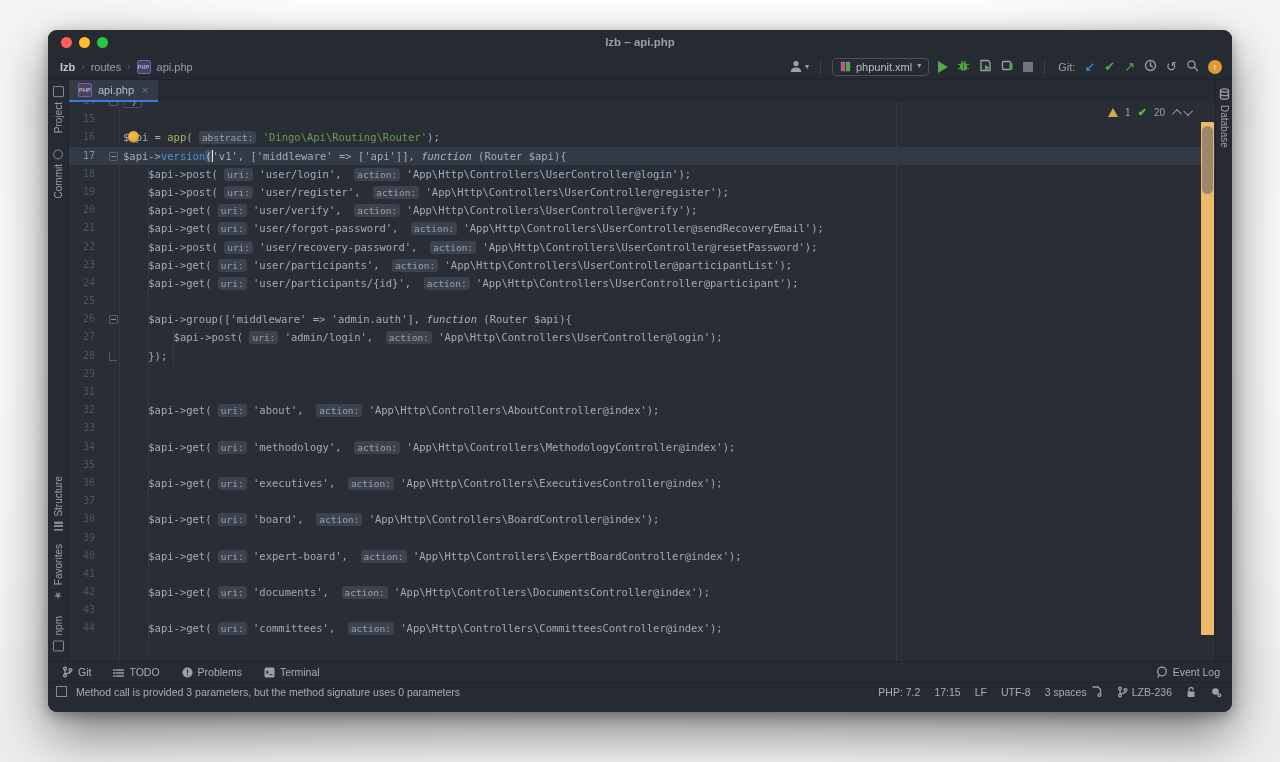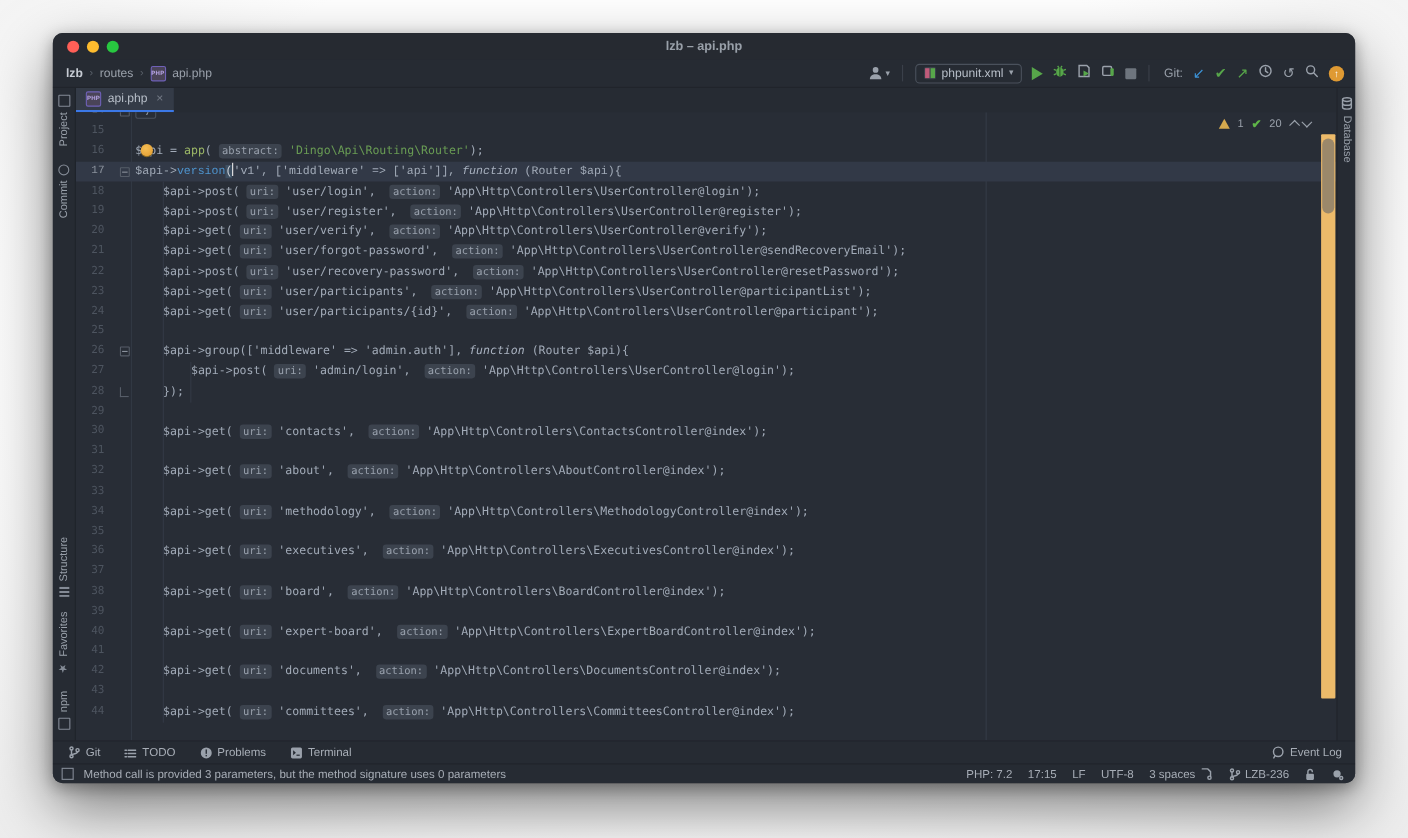--- a/index.html
+++ b/index.html
@@ -60,21 +60,21 @@
   .tab-close{color:#717884;font-size:11px;margin-left:2px;}
   
   .editor{flex:1;position:relative;background:#282D36;overflow:hidden;
           font-family:"DejaVu Sans Mono",monospace;font-size:10.5px;}
   .gutter-border{position:absolute;left:50px;top:0;bottom:0;width:1px;background:#313843;}
   .margin-guide{position:absolute;left:827px;top:0;bottom:0;width:1px;background:#343B46;}
   .indent-guide{position:absolute;left:79px;top:63px;height:492px;width:1px;background:#323945;}
   .indent-guide.g2{left:104px;top:227px;height:37px;}
   #code-lines{position:absolute;left:0;right:14px;top:-10px;}
   .code-line{position:relative;height:18.2px;line-height:18.2px;white-space:pre;}
-  .code-line.cur{background:#323947;margin-right:-14px;font-family:Liberation Mono, monospace;}
+  .code-line.cur{background:#323947;margin-right:-14px;}
   .ln{position:absolute;left:0;top:0;width:26px;text-align:right;color:#4D545F;font-size:10px;}
   .code-line.cur .ln{color:#8A919C;}
   .code-text{display:inline-block;padding-left:54px;}
   .tok-pl{color:#A2ABB8;} .tok-strg{color:#699C54;} .tok-meth{color:#4E94CE;} .tok-func{color:#9CB867;}
   .tok-kw{color:#A9B2C0;font-style:italic;}
   .tok-inlay{background:#3C434E;color:#99A1AD;border-radius:3px;padding:1px 3px;font-size:9.5px;}
   .tok-brk{background:#3E5063;color:#CDD2D9;}
   .tok-caret{display:inline-block;width:0;border-left:1.5px solid #ECECEC;height:12px;vertical-align:-2px;}
   .tok-fold{border:1px solid #4A515C;border-radius:2px;padding:0 2px;color:#9AA1AB;}
   .fold-m{position:absolute;left:40px;top:5px;width:7px;height:7px;}
@@ -93,21 +93,21 @@
             border-bottom:9px solid var(--warning-yellow);position:relative;}
   .ok-check{color:#5FB548;font-size:11px;font-weight:bold;}
   .chev{width:6px;height:6px;border-right:1.5px solid #9AA1AB;border-top:1.5px solid #9AA1AB;display:inline-block;}
   .chev.up{transform:rotate(-45deg) translateY(2px);} .chev.down{transform:rotate(135deg) translateY(2px);}
   
   .bottombar{height:20px;flex:none;display:flex;align-items:center;justify-content:space-between;
              background:#262B33;border-top:1px solid #20242B;padding:0 12px 0 14px;font-size:10.5px;color:#A7ADB6;}
   .bb-side{display:flex;align-items:center;gap:22px;}
   .bb-item{display:flex;align-items:flex-end;gap:5px;}
   .statusbar{height:17px;flex:none;display:flex;align-items:center;justify-content:space-between;
-             background:#262B33;border-top:1px solid #20242B;padding:0 10px 0 8px;font-size:10.5px;color:#A7ADB6;}
+             background:#262B33;border-top:1px solid #20242B;padding:0 10px 12px 8px;font-size:10.5px;color:#A7ADB6;}
   .sb-left{display:flex;align-items:center;gap:9px;min-width:0;}
   .sb-sq{width:9px;height:9px;border:1.5px solid #848B96;display:inline-block;}
   .sb-right{display:flex;align-items:center;gap:14px;}
   .sb-item{display:flex;align-items:center;gap:4px;}
   svg .st{stroke:#9AA1AB;fill:none;stroke-width:1.3;stroke-linecap:round;}
   svg .fl{fill:#9AA1AB;}
 </style>
 </head>
 <body>
 
@@ -245,21 +245,20 @@
               <div class="code-line"><span class="ln">20</span><span class="code-text"><span class="tok-pl">    $api-&gt;get( </span><span class="tok-inlay">uri:</span><span class="tok-pl"> 'user/verify',  </span><span class="tok-inlay">action:</span><span class="tok-pl"> 'App\Http\Controllers\UserController@verify');</span></span></div>
               <div class="code-line"><span class="ln">21</span><span class="code-text"><span class="tok-pl">    $api-&gt;get( </span><span class="tok-inlay">uri:</span><span class="tok-pl"> 'user/forgot-password',  </span><span class="tok-inlay">action:</span><span class="tok-pl"> 'App\Http\Controllers\UserController@sendRecoveryEmail');</span></span></div>
               <div class="code-line"><span class="ln">22</span><span class="code-text"><span class="tok-pl">    $api-&gt;post( </span><span class="tok-inlay">uri:</span><span class="tok-pl"> 'user/recovery-password',  </span><span class="tok-inlay">action:</span><span class="tok-pl"> 'App\Http\Controllers\UserController@resetPassword');</span></span></div>
               <div class="code-line"><span class="ln">23</span><span class="code-text"><span class="tok-pl">    $api-&gt;get( </span><span class="tok-inlay">uri:</span><span class="tok-pl"> 'user/participants',  </span><span class="tok-inlay">action:</span><span class="tok-pl"> 'App\Http\Controllers\UserController@participantList');</span></span></div>
               <div class="code-line"><span class="ln">24</span><span class="code-text"><span class="tok-pl">    $api-&gt;get( </span><span class="tok-inlay">uri:</span><span class="tok-pl"> 'user/participants/{id}',  </span><span class="tok-inlay">action:</span><span class="tok-pl"> 'App\Http\Controllers\UserController@participant');</span></span></div>
               <div class="code-line"><span class="ln">25</span><span class="code-text"></span></div>
               <div class="code-line"><span class="ln">26</span><span class="fold-m open"></span><span class="code-text"><span class="tok-pl">    $api-&gt;group(['middleware' =&gt; 'admin.auth'], </span><span class="tok-kw">function</span><span class="tok-pl"> (Router $api){</span></span></div>
               <div class="code-line"><span class="ln">27</span><span class="code-text"><span class="tok-pl">        $api-&gt;post( </span><span class="tok-inlay">uri:</span><span class="tok-pl"> 'admin/login',  </span><span class="tok-inlay">action:</span><span class="tok-pl"> 'App\Http\Controllers\UserController@login');</span></span></div>
               <div class="code-line"><span class="ln">28</span><span class="fold-m close"></span><span class="code-text"><span class="tok-pl">    });</span></span></div>
               <div class="code-line"><span class="ln">29</span><span class="code-text"></span></div>
-              <div class="code-line"><span class="ln">30</span><span class="code-text"><span class="tok-pl">    $api-&gt;get( </span><span class="tok-inlay">uri:</span><span class="tok-pl"> 'contacts',  </span><span class="tok-inlay">action:</span><span class="tok-pl"> 'App\Http\Controllers\ContactsController@index');</span></span></div>
               <div class="code-line"><span class="ln">31</span><span class="code-text"></span></div>
               <div class="code-line"><span class="ln">32</span><span class="code-text"><span class="tok-pl">    $api-&gt;get( </span><span class="tok-inlay">uri:</span><span class="tok-pl"> 'about',  </span><span class="tok-inlay">action:</span><span class="tok-pl"> 'App\Http\Controllers\AboutController@index');</span></span></div>
               <div class="code-line"><span class="ln">33</span><span class="code-text"></span></div>
               <div class="code-line"><span class="ln">34</span><span class="code-text"><span class="tok-pl">    $api-&gt;get( </span><span class="tok-inlay">uri:</span><span class="tok-pl"> 'methodology',  </span><span class="tok-inlay">action:</span><span class="tok-pl"> 'App\Http\Controllers\MethodologyController@index');</span></span></div>
               <div class="code-line"><span class="ln">35</span><span class="code-text"></span></div>
               <div class="code-line"><span class="ln">36</span><span class="code-text"><span class="tok-pl">    $api-&gt;get( </span><span class="tok-inlay">uri:</span><span class="tok-pl"> 'executives',  </span><span class="tok-inlay">action:</span><span class="tok-pl"> 'App\Http\Controllers\ExecutivesController@index');</span></span></div>
               <div class="code-line"><span class="ln">37</span><span class="code-text"></span></div>
               <div class="code-line"><span class="ln">38</span><span class="code-text"><span class="tok-pl">    $api-&gt;get( </span><span class="tok-inlay">uri:</span><span class="tok-pl"> 'board',  </span><span class="tok-inlay">action:</span><span class="tok-pl"> 'App\Http\Controllers\BoardController@index');</span></span></div>
               <div class="code-line"><span class="ln">39</span><span class="code-text"></span></div>
               <div class="code-line"><span class="ln">40</span><span class="code-text"><span class="tok-pl">    $api-&gt;get( </span><span class="tok-inlay">uri:</span><span class="tok-pl"> 'expert-board',  </span><span class="tok-inlay">action:</span><span class="tok-pl"> 'App\Http\Controllers\ExpertBoardController@index');</span></span></div>

